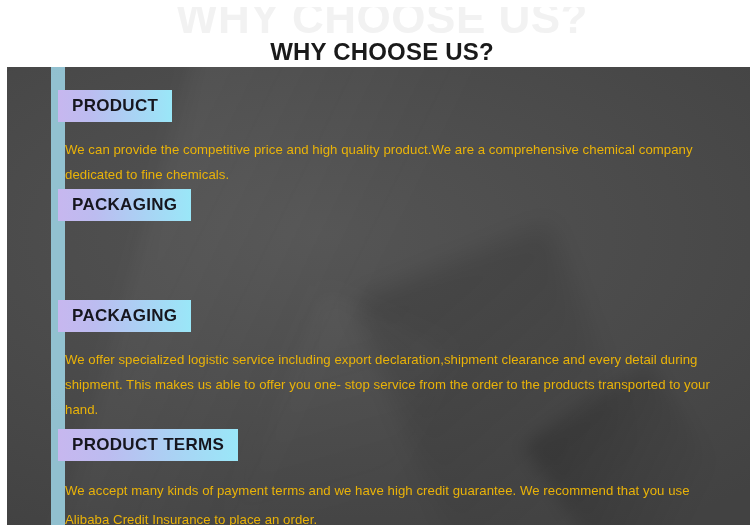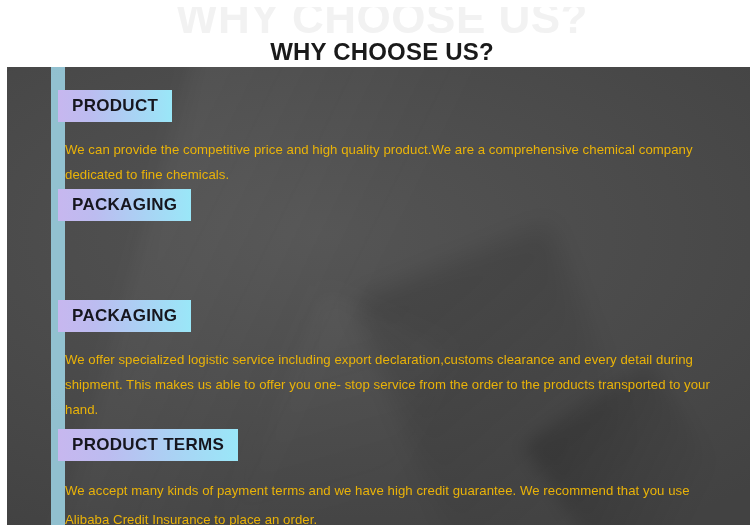--- a/index.html
+++ b/index.html
@@ -142,21 +142,21 @@
       <div class="sec-label">PRODUCT</div>
       <div class="sec-body">We can provide the competitive price and high quality product.We are a  comprehensive chemical company dedicated to fine chemicals.</div>
     </div>
 
     <div class="section" id="section-1">
       <div class="sec-label">PACKAGING</div>
     </div>
 
     <div class="section" id="section-2">
       <div class="sec-label">PACKAGING</div>
-      <div class="sec-body">We offer specialized logistic service including export declaration,customs clearance and every detail during shipment. This makes us able to offer you one- stop service from the order to the products transported to your hand.</div>
+      <div class="sec-body">We offer specialized logistic service including export declaration,shipment clearance and every detail during shipment. This makes us able to offer you one- stop service from the order to the products transported to your hand.</div>
     </div>
 
     <div class="section" id="section-3">
       <div class="sec-label">PRODUCT TERMS</div>
       <div class="sec-body wide-lead">We accept many kinds of payment terms and we have high credit guarantee. We recommend that you use Alibaba Credit Insurance to place an order.</div>
     </div>
 
   </div>
 </div>
 

